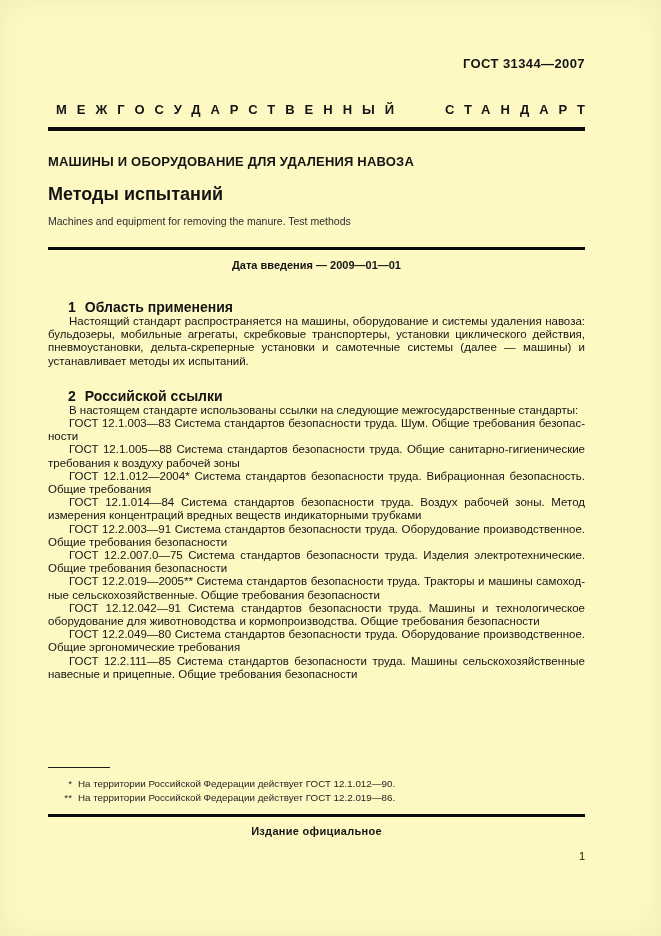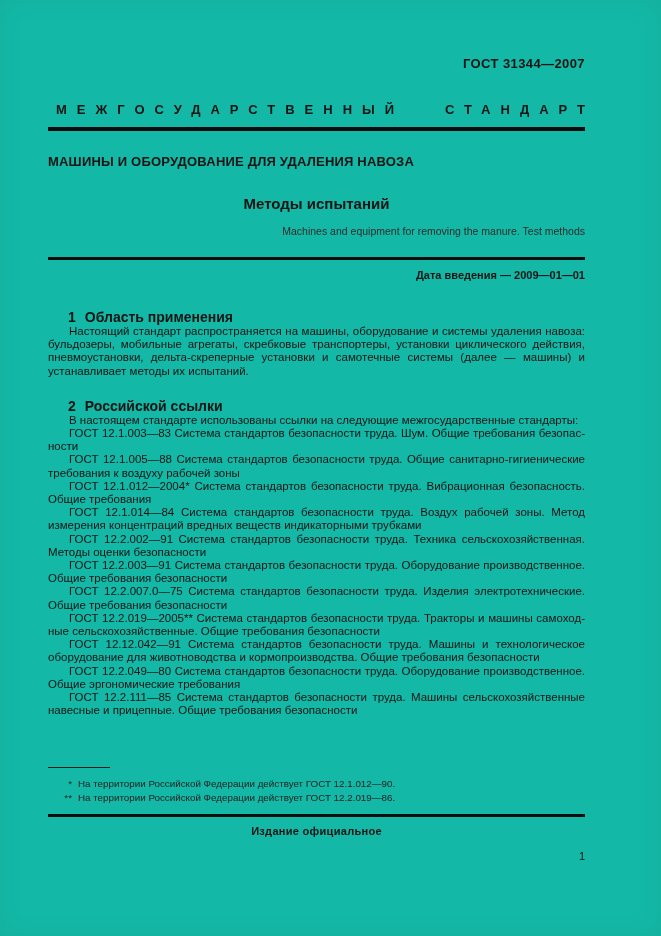--- a/index.html
+++ b/index.html
@@ -1,21 +1,21 @@
 <!DOCTYPE html>
 <html lang="ru"><head>
 <meta charset="utf-8">
 <style>
   html, body { margin: 0; padding: 0; background: #e9e9e9; }
   .page {
     position: relative;
     width: 661px;
     height: 936px;
     margin: 0 auto;
-    background: #14b8a6;
+    background: #fef9c3;
     box-sizing: border-box;
     padding: 56px 76px 0 48px;
     font-family: "Liberation Sans", sans-serif;
     color: #141414;
     box-shadow: inset 0 0 28px rgba(0,0,0,0.05);
     overflow: hidden;
   }
   .doc-code {
     text-align: right;
     font-weight: 700;
@@ -40,36 +40,35 @@
   .rule.mid { margin-top: 20px; }
   .title-ru {
     margin-top: 23px;
     text-align: left;
     font-weight: 700;
     font-size: 13px;
     line-height: 15px;
     letter-spacing: 0.2px;
   }
   .subtitle-ru {
-    margin-top: 28px;
-    text-align: center;
+    margin-top: 18px;
     font-weight: 700;
-    font-size: 15px;
+    font-size: 18px;
     line-height: 14px;
   }
   .title-en {
     margin-top: 14px;
-    text-align: right;
+    text-align: left;
     font-size: 10.5px;
     line-height: 12px;
     color: #2c2c2c;
   }
   .intro-date {
     margin-top: 9px;
-    text-align: right;
+    text-align: center;
     font-weight: 700;
     font-size: 11px;
     line-height: 13px;
   }
   h3.section-heading {
     margin: 27px 0 0 0;
     padding-left: 20px;
     font-size: 14px;
     line-height: 16px;
     font-weight: 700;
@@ -154,21 +153,20 @@
 
   <h3 class="section-heading second">
     <span class="sec-num">2</span><span>Российской ссылки</span>
   </h3>
   <div class="body-copy">
     <p class="opening">В настоящем стандарте использованы ссылки на следующие межгосударственные стандарты:</p>
     <p>ГОСТ 12.1.003—83 Система стандартов безопасности труда. Шум. Общие требования безопас­ности</p>
     <p>ГОСТ 12.1.005—88 Система стандартов безопасности труда. Общие санитарно-гигиенические требования к воздуху рабочей зоны</p>
     <p>ГОСТ 12.1.012—2004* Система стандартов безопасности труда. Вибрационная безопасность. Общие требования</p>
     <p>ГОСТ 12.1.014—84 Система стандартов безопасности труда. Воздух рабочей зоны. Метод изме­рения концентраций вредных веществ индикаторными трубками</p>
-    <p>ГОСТ 12.2.002—91 Система стандартов безопасности труда. Техника сельскохозяйственная. Методы оценки безопасности</p>
     <p>ГОСТ 12.2.003—91 Система стандартов безопасности труда. Оборудование производственное. Общие требования безопасности</p>
     <p>ГОСТ 12.2.007.0—75 Система стандартов безопасности труда. Изделия электротехнические. Общие требования безопасности</p>
     <p>ГОСТ 12.2.019—2005** Система стандартов безопасности труда. Тракторы и машины самоход­ные сельскохозяйственные. Общие требования безопасности</p>
     <p>ГОСТ 12.12.042—91 Система стандартов безопасности труда. Машины и технологическое обору­дование для животноводства и кормопроизводства. Общие требования безопасности</p>
     <p>ГОСТ 12.2.049—80 Система стандартов безопасности труда. Оборудование производственное. Общие эргономические требования</p>
     <p>ГОСТ 12.2.111—85 Система стандартов безопасности труда. Машины сельскохозяйственные навесные и прицепные. Общие требования безопасности</p>
   </div>
 
   <div class="footer-block">
     <div class="fn-sep"></div>

